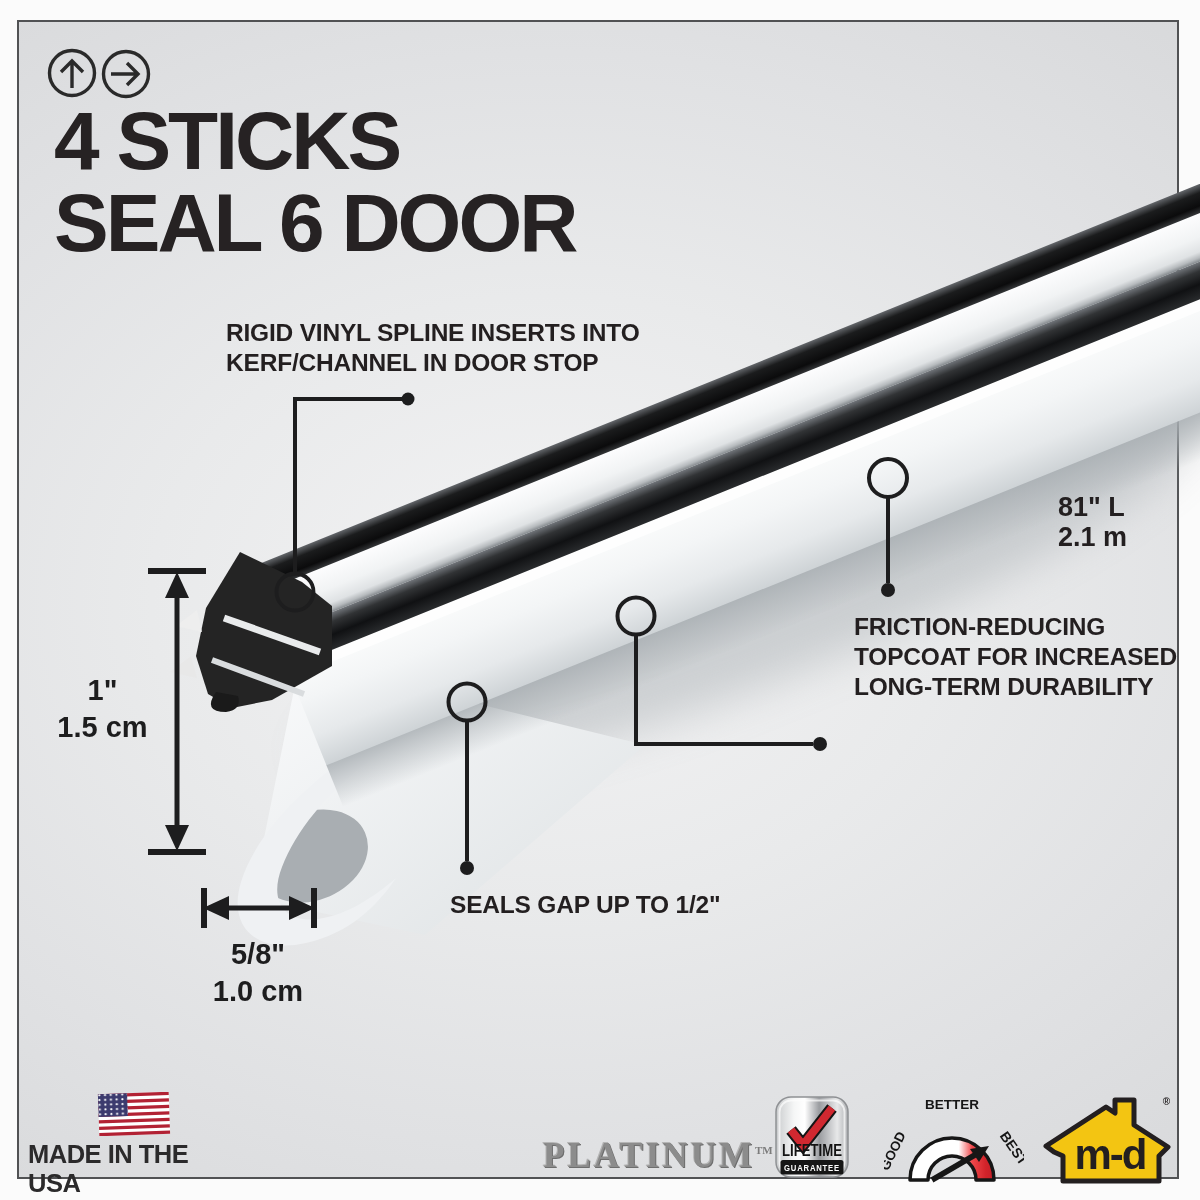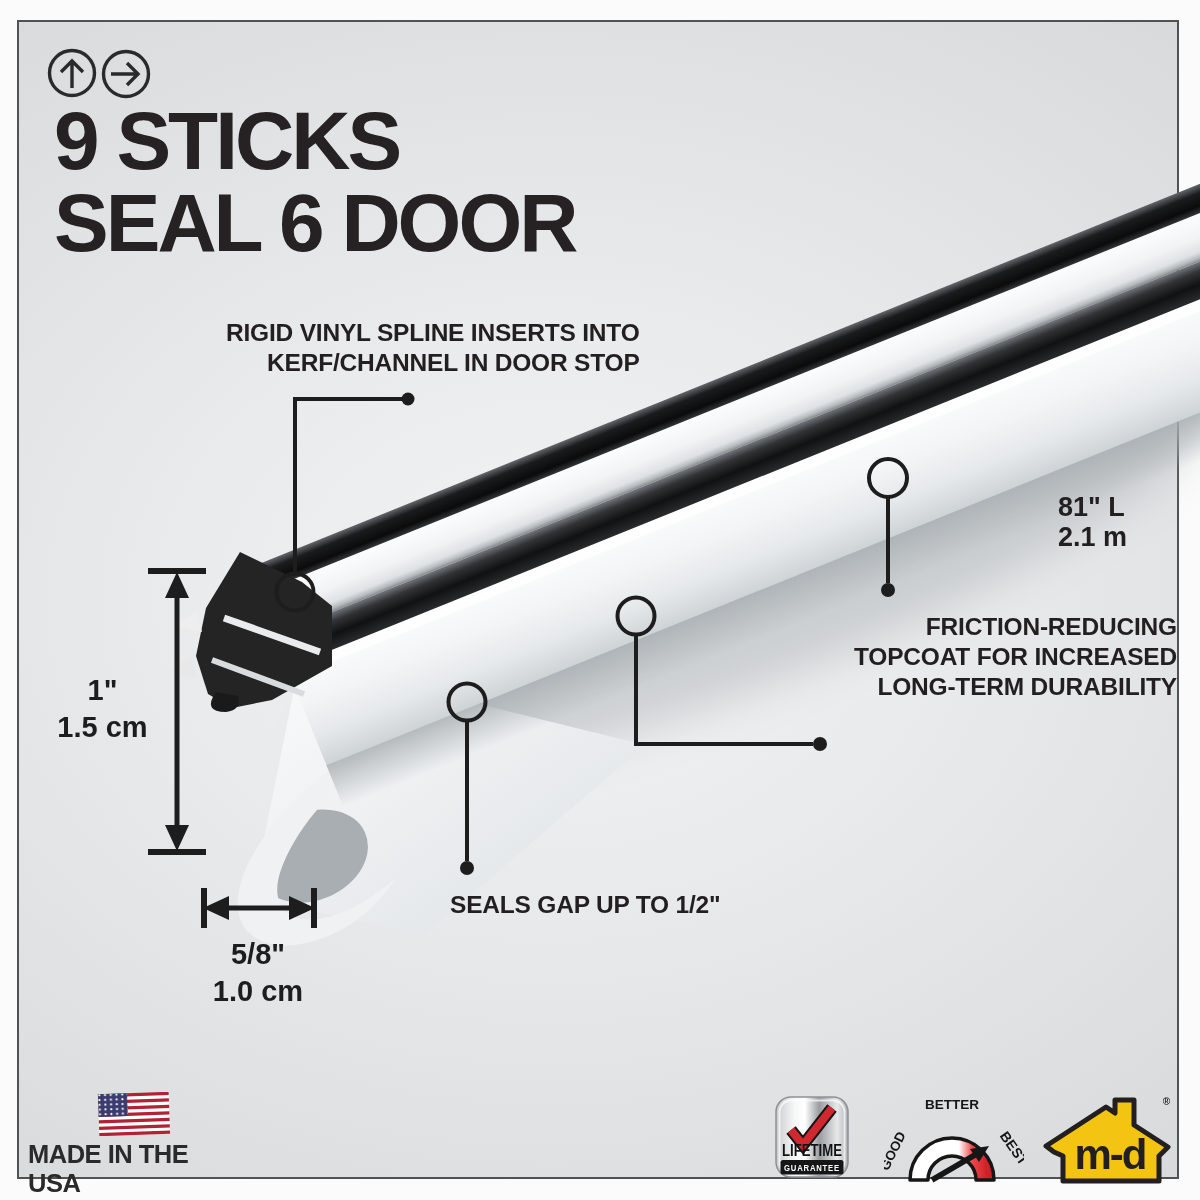--- a/index.html
+++ b/index.html
@@ -5,21 +5,21 @@
   html,body{margin:0;padding:0;background:#fbfbfb;}
   .canvas{position:relative;width:1200px;height:1200px;overflow:hidden;
           font-family:"Liberation Sans",sans-serif;color:#231f20;}
   .card{position:absolute;left:17px;top:20px;width:1162px;height:1159px;
         border:2px solid #515254;box-sizing:border-box;
         background:radial-gradient(1000px 760px at 46% 50%,
                    #f3f3f4 0%, #e9eaeb 40%, #e0e1e3 72%, #d8d9db 100%);}
   .abs{position:absolute;}
   svg{display:block;}
   .title{font-size:82px;line-height:82px;font-weight:bold;letter-spacing:-3px;color:#262223;}
-  .note{font-size:24.5px;line-height:30px;font-weight:bold;letter-spacing:-0.2px;color:#231f20;text-align:right;}
+  .note{font-size:24.5px;line-height:30px;font-weight:bold;letter-spacing:-0.2px;color:#231f20;}
   .note .red{color:#e23439;}
   .len{font-size:27px;line-height:30px;font-weight:bold;color:#231f20;}
   .dim{font-size:29px;line-height:37px;font-weight:bold;text-align:center;color:#1d1d1e;}
   .usa{width:212px;text-align:left;}
   .usa-title{font-size:25.5px;font-weight:bold;letter-spacing:-0.5px;color:#2b2a2b;margin-top:4px;}
   .platinum{font-family:"Liberation Serif",serif;font-weight:bold;font-size:35px;
             letter-spacing:3px;color:#8c8c8c;
             text-shadow:1px 1px 0 #6e6e6e,-1px -1px 0 #b5b5b5;}
   .platinum sup{font-size:11px;letter-spacing:0;color:#7c7c7c;text-shadow:none;}
 </style>
@@ -145,21 +145,21 @@
         <path d="M 26 42 V 16 M 15 26 L 26 15 L 37 26"></path>
       </g>
       <g>
         <circle cx="80" cy="28" r="22.5"></circle>
         <path d="M 65 28 H 91 M 81 17 L 92 28 L 81 39"></path>
       </g>
     </g>
   </svg>
 
   <div class="abs title" style="left:54px;top:100px">
-    <div>9 STICKS</div>
+    <div>4 STICKS</div>
     <div>SEAL 6 DOOR</div>
   </div>
 
   <div class="abs note" style="left:226px;top:318px">
     <div>RIGID VINYL SPLINE INSERTS INTO</div>
     <div>KERF/CHANNEL IN DOOR STOP</div>
   </div>
 
   <div class="abs len" style="left:1058px;top:492px">
     <div>81" L</div>
@@ -204,20 +204,23 @@
           <rect x="1" y="41.6" width="74" height="3.4"></rect>
         </g>
         <rect x="1" y="1" width="30.5" height="23.8" fill="#3c3b6e"></rect>
         <rect x="1" y="1" width="30.5" height="23.8" fill="url(#stars)"></rect>
       </g>
     </svg>
     <div class="usa-title">MADE IN THE USA</div>
 
   </div>
 
+  <div class="abs platinum" style="left:543px;top:1136px">
+    <span>PLATINUM</span><sup>TM</sup>
+  </div>
 
   <svg class="abs" style="left:775px;top:1096px" width="74" height="82" viewBox="0 0 74 82">
     <defs>
       <linearGradient id="gMetal" x1="0" y1="0" x2="1" y2="0">
         <stop offset="0" stop-color="#c9cbcd"></stop>
           <stop offset="0.25" stop-color="#f5f6f6"></stop>
         <stop offset="0.4" stop-color="#ffffff"></stop>
           <stop offset="0.6" stop-color="#9a9ca0"></stop>
         <stop offset="0.85" stop-color="#e7e8e9"></stop>
           <stop offset="1" stop-color="#aeb0b3"></stop>

